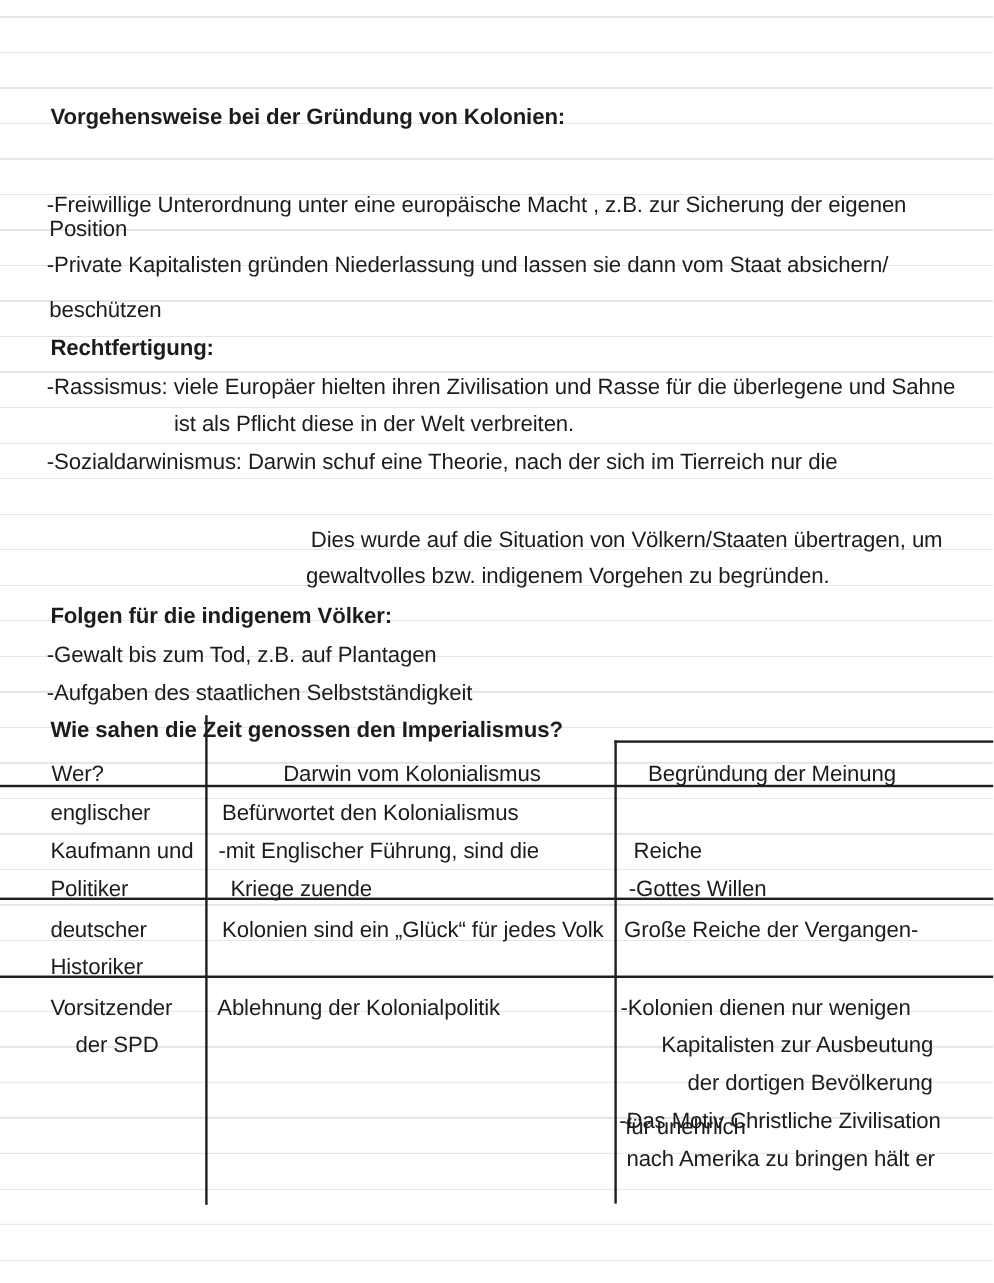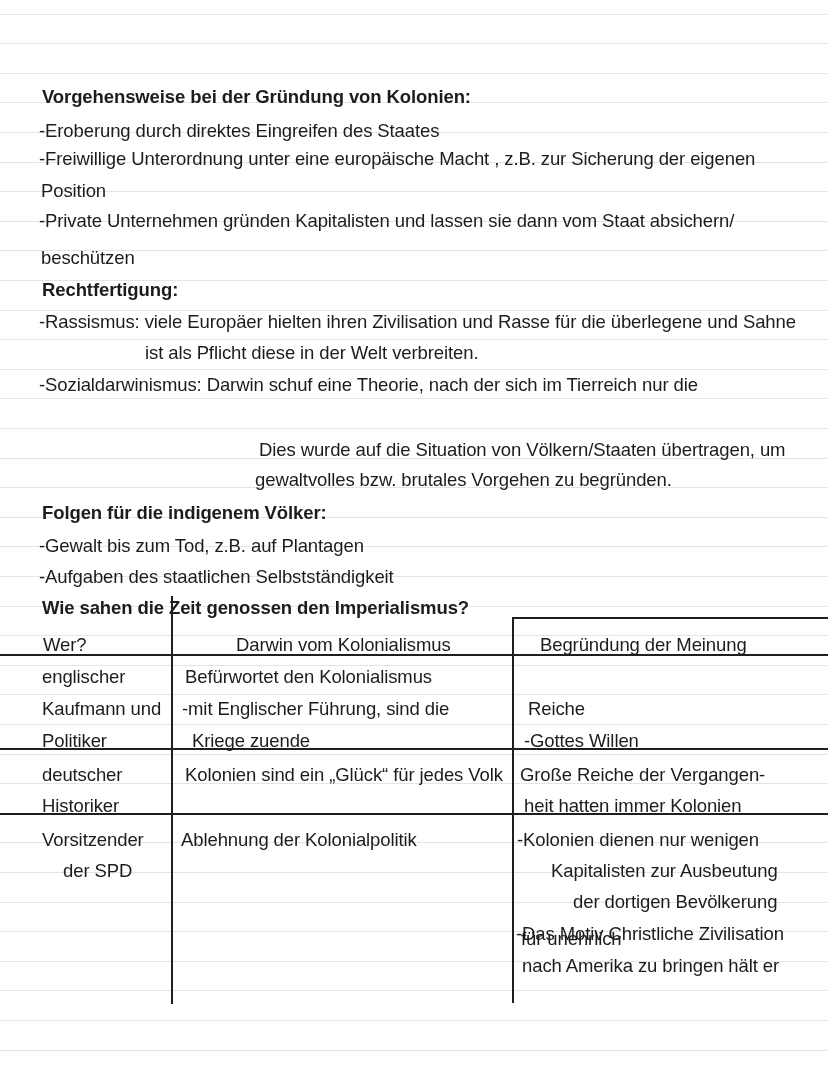--- a/index.html
+++ b/index.html
@@ -37,31 +37,30 @@
   .tline.h { height: 2px; }
   .tline.v { width: 2px; }
 </style>
 </head>
 <body>
 
 <div class="page">
   <div class="rules"></div>
 
   <div class="txt bold" style="left:42px;top:86px">Vorgehensweise bei der Gründung von Kolonien:</div>
-  <div class="txt" style="left:39px;top:120px">-Eroberung durch direktes Eingreifen des Staates</div>
-  <div class="txt" style="left:39px;top:148px">-Freiwillige Unterordnung unter eine europäische Macht , z.B. zur Sicherung der eigenen</div>
+  <div class="txt" style="left:39px;top:160px">-Freiwillige Unterordnung unter eine europäische Macht , z.B. zur Sicherung der eigenen</div>
   <div class="txt" style="left:41px;top:180px">Position</div>
-  <div class="txt" style="left:39px;top:210px">-Private Unternehmen gründen Kapitalisten und lassen sie dann vom Staat absichern/</div>
+  <div class="txt" style="left:39px;top:210px">-Private Kapitalisten gründen Niederlassung und lassen sie dann vom Staat absichern/</div>
   <div class="txt" style="left:41px;top:247px">beschützen</div>
   <div class="txt bold" style="left:42px;top:279px">Rechtfertigung:</div>
   <div class="txt" style="left:39px;top:311px">-Rassismus: viele Europäer hielten ihren Zivilisation und Rasse für die überlegene und Sahne</div>
   <div class="txt" style="left:145px;top:342px">ist als Pflicht diese in der Welt verbreiten.</div>
   <div class="txt" style="left:39px;top:374px">-Sozialdarwinismus: Darwin schuf eine Theorie, nach der sich im Tierreich nur die</div>
   <div class="txt" style="left:259px;top:439px">Dies wurde auf die Situation von Völkern/Staaten übertragen, um</div>
-  <div class="txt" style="left:255px;top:469px">gewaltvolles bzw. brutales Vorgehen zu begründen.</div>
+  <div class="txt" style="left:255px;top:469px">gewaltvolles bzw. indigenem Vorgehen zu begründen.</div>
   <div class="txt bold" style="left:42px;top:502px">Folgen für die indigenem Völker:</div>
   <div class="txt" style="left:39px;top:535px">-Gewalt bis zum Tod, z.B. auf Plantagen</div>
   <div class="txt" style="left:39px;top:566px">-Aufgaben des staatlichen Selbstständigkeit</div>
   <div class="txt bold" style="left:42px;top:597px">Wie sahen die Zeit genossen den Imperialismus?</div>
 
   <div class="tline v" style="left:171px;top:596px;height:408px"></div>
   <div class="tline v" style="left:512px;top:617px;height:386px"></div>
   <div class="tline h" style="left:512px;top:617px;width:316px"></div>
   <div class="tline h" style="left:0;top:654px;width:828px"></div>
   <div class="tline h" style="left:0;top:748px;width:828px"></div>
@@ -77,21 +76,20 @@
   <div class="txt" style="left:182px;top:698px">-mit Englischer Führung, sind die</div>
   <div class="txt" style="left:185px;top:666px">Befürwortet den Kolonialismus</div>
   <div class="txt" style="left:192px;top:730px">Kriege zuende</div>
   <div class="txt" style="left:528px;top:698px">Reiche</div>
   <div class="txt" style="left:524px;top:730px">-Gottes Willen</div>
 
   <div class="txt" style="left:42px;top:764px">deutscher</div>
   <div class="txt" style="left:42px;top:795px">Historiker</div>
   <div class="txt" style="left:185px;top:764px">Kolonien sind ein „Glück“ für jedes Volk</div>
   <div class="txt" style="left:520px;top:764px">Große Reiche der Vergangen-</div>
-  <div class="txt" style="left:524px;top:795px">heit hatten immer Kolonien</div>
 
   <div class="txt" style="left:42px;top:829px">Vorsitzender</div>
   <div class="txt" style="left:63px;top:860px">der SPD</div>
   <div class="txt" style="left:181px;top:829px">Ablehnung der Kolonialpolitik</div>
   <div class="txt" style="left:517px;top:829px">-Kolonien dienen nur wenigen</div>
   <div class="txt" style="left:551px;top:860px">Kapitalisten zur Ausbeutung</div>
   <div class="txt" style="left:573px;top:891px">der dortigen Bevölkerung</div>
   <div class="txt" style="left:516px;top:923px">-Das Motiv Christliche Zivilisation</div>
   <div class="txt" style="left:522px;top:955px">nach Amerika zu bringen hält er</div>
   <div class="txt" style="left:521px;top:928px">für unehrlich</div>

